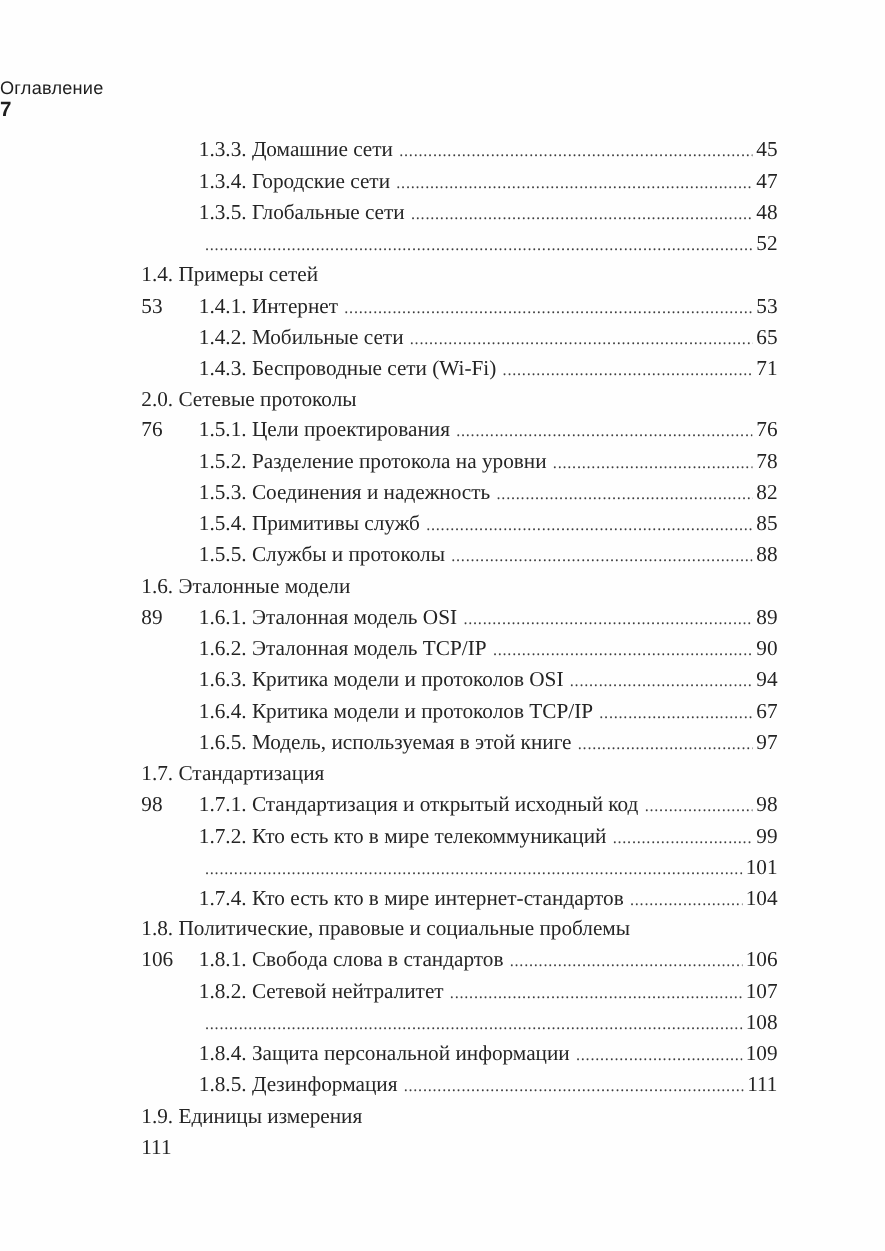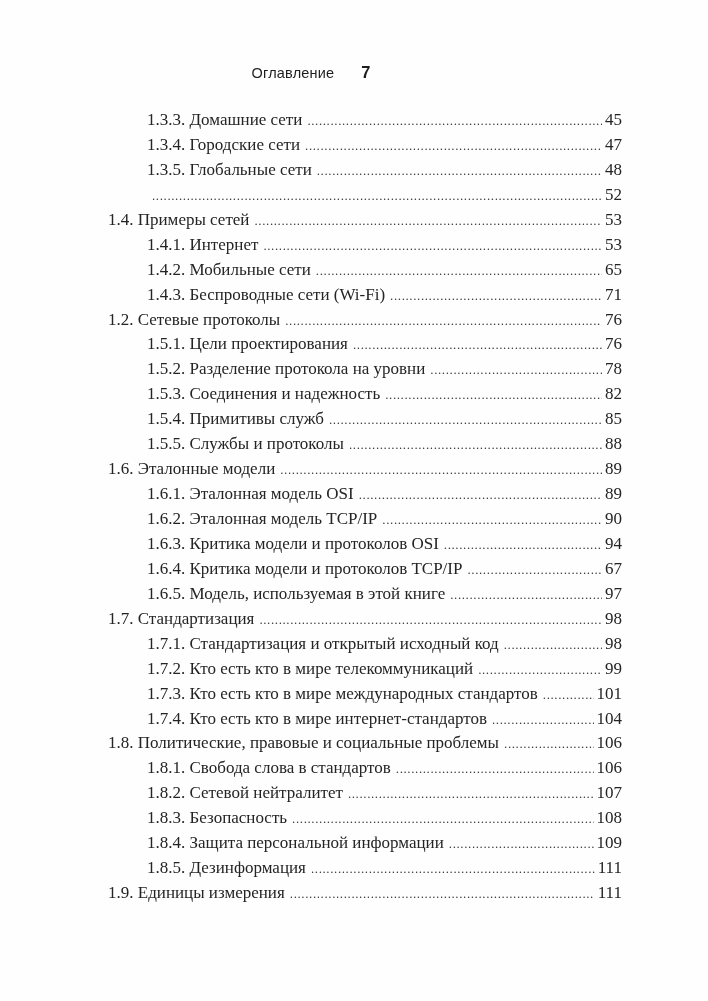--- a/index.html
+++ b/index.html
@@ -19,24 +19,25 @@
     inset: 0;
     background: #fefefe;
   }
   
   .header {
     position: absolute;
     top: 63px;
     left: 0;
     right: 86px;
     display: flex;
-    justify-content: center;
+    justify-content: flex-end;
     align-items: baseline;
     font-family: "Liberation Sans", sans-serif;
     color: #1e1e1e;
+    flex-direction: column;
   }
   .h-title {
     font-size: 14.5px;
     letter-spacing: 0.2px;
     margin-right: 27px;
   }
   .h-num {
     font-size: 16.5px;
     font-weight: bold;
   }
@@ -49,22 +50,22 @@
   }
   .row {
     display: flex;
     align-items: baseline;
     height: 24.95px;
     line-height: 24.95px;
     font-size: 17px;
     color: #242424;
     white-space: nowrap;
   }
-  .row.lv2 { padding-left: 108px; }
-  .row.lv3 { padding-left: 147px; }
+  .row.lv2 { padding-left: 108px; flex-direction: column; }
+  .row.lv3 { padding-left: 147px; margin-left: 12px; }
   .t {
     flex: none;
   }
   .d {
     flex: 1 1 auto;
     overflow: hidden;
     white-space: nowrap;
     font-size: 13px;
     letter-spacing: 0.6px;
     color: #3c3c3c;
@@ -124,21 +125,21 @@
     <span class="p">65</span>
   </div>
 
   <div class="row lv3">
     <span class="t">1.4.3. Беспроводные сети (Wi-Fi)</span>
     <span class="d">....................................................................................................................................................................................................................................................................</span>
     <span class="p">71</span>
   </div>
 
   <div class="row lv2">
-    <span class="t">1.2. Сетевые протоколы</span>
+    <span class="t">2.0. Сетевые протоколы</span>
     <span class="d">....................................................................................................................................................................................................................................................................</span>
     <span class="p">76</span>
   </div>
 
   <div class="row lv3">
     <span class="t">1.5.1. Цели проектирования</span>
     <span class="d">....................................................................................................................................................................................................................................................................</span>
     <span class="p">76</span>
   </div>
 
@@ -214,21 +215,20 @@
     <span class="p">98</span>
   </div>
 
   <div class="row lv3">
     <span class="t">1.7.2. Кто есть кто в мире телекоммуникаций</span>
     <span class="d">....................................................................................................................................................................................................................................................................</span>
     <span class="p">99</span>
   </div>
 
   <div class="row lv3">
-    <span class="t">1.7.3. Кто есть кто в мире международных стандартов</span>
     <span class="d">....................................................................................................................................................................................................................................................................</span>
     <span class="p">101</span>
   </div>
 
   <div class="row lv3">
     <span class="t">1.7.4. Кто есть кто в мире интернет-стандартов</span>
     <span class="d">....................................................................................................................................................................................................................................................................</span>
     <span class="p">104</span>
   </div>
 
@@ -244,21 +244,20 @@
     <span class="p">106</span>
   </div>
 
   <div class="row lv3">
     <span class="t">1.8.2. Сетевой нейтралитет</span>
     <span class="d">....................................................................................................................................................................................................................................................................</span>
     <span class="p">107</span>
   </div>
 
   <div class="row lv3">
-    <span class="t">1.8.3. Безопасность</span>
     <span class="d">....................................................................................................................................................................................................................................................................</span>
     <span class="p">108</span>
   </div>
 
   <div class="row lv3">
     <span class="t">1.8.4. Защита персональной информации</span>
     <span class="d">....................................................................................................................................................................................................................................................................</span>
     <span class="p">109</span>
   </div>
 

